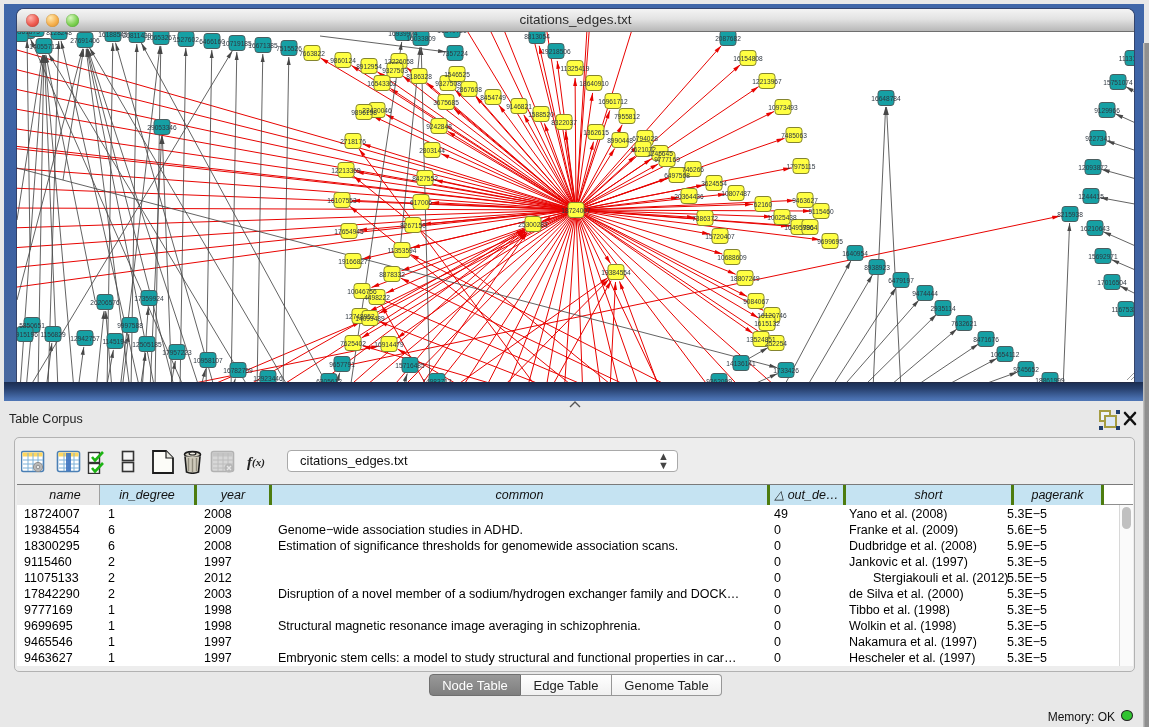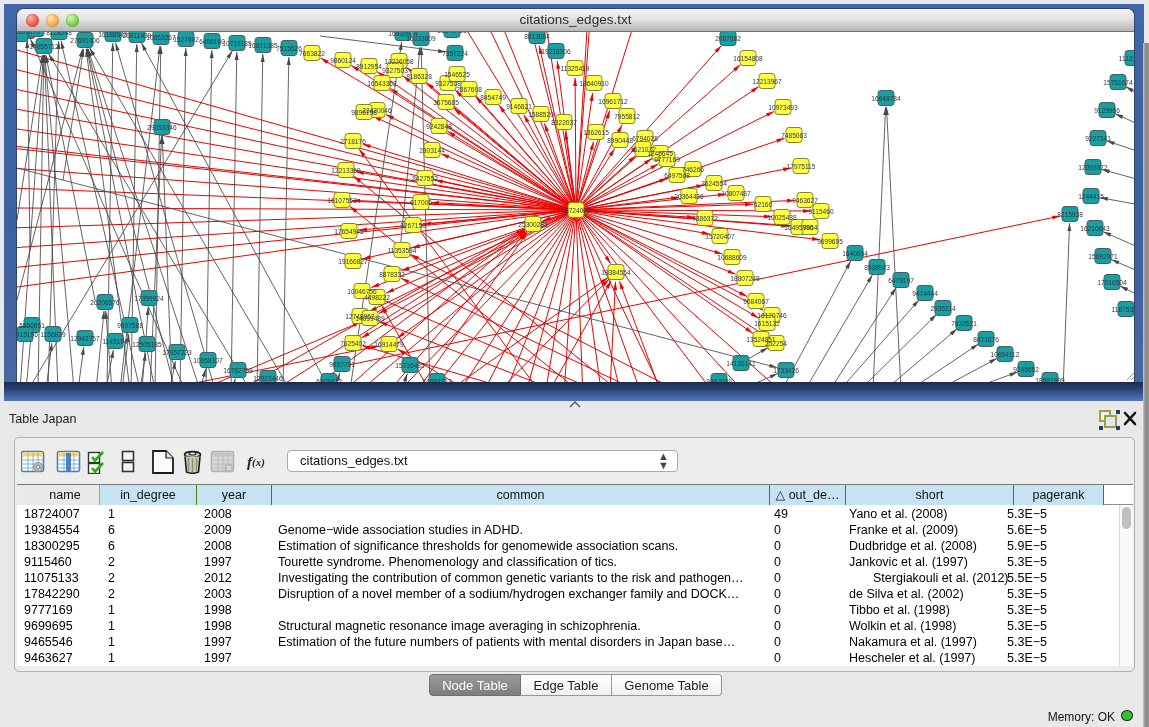--- a/index.html
+++ b/index.html
@@ -19,22 +19,22 @@
 
 #tphead { position:absolute; left:0px; top:401px; width:1149px; height:36px; background:#e8e8e8; }
 #tphead .lbl { position:absolute; left:9px; top:11px; font-size:12.5px; color:#222; }
 #subpanel { position:absolute; left:14px; top:437px; width:1121px; height:235px;
   background:#ededed; border:1px solid #b2b2b2; border-radius:5px; }
 .combo { position:absolute; left:287px; top:450px; width:391px; height:22px; background:#fff;
   border:1px solid #a9a9a9; border-radius:4px; font-size:13px; color:#111; line-height:20px;
   padding-left:12px; }
 .combo .arr { position:absolute; right:8px; top:1px; font-size:11px; color:#444; line-height:9px; }
 #thead { position:absolute; left:17px; top:484px; width:1116px; height:21px; background:#fff;
-  border-top:1px solid #7a7a7a; border-bottom:1px solid #8f8f8f; font-size:12.5px; color:#111; }
-#thead .hc { position:absolute; top:0; height:20px; background:#c5e3f2; border-right:1px solid #4d7c0f;
+  border-top:1px solid #7a7a7a; border-bottom:1px solid #8f8f8f; font-size:12.5px; color:#111;font-style:italic; }
+#thead .hc { position:absolute; top:0; height:20px; background:#c5e3f2; border-right:3px solid #4d7c0f;
   text-align:center; line-height:20px; }
 .trow { position:absolute; left:0px; width:1119px; height:16px; font-size:12.5px; color:#000; }
 .trow span { position:absolute; top:1px; white-space:nowrap; }
 #tbody { position:absolute; left:17px; top:505px; width:1116px; height:161px; background:#fff; }
 #vsb { position:absolute; left:1119px; top:505px; width:14px; height:161px; background:#fafafa;
   border-left:1px solid #d8d8d8; }
 #vsb .thumb { position:absolute; left:2px; top:2px; width:9px; height:22px; background:#c0c0c0; border-radius:5px; }
 .tabs { position:absolute; top:674px; height:22px; font-size:13px; text-align:center; line-height:21px;
   border:1px solid #979797; background:linear-gradient(180deg,#ffffff,#f0f0f0); color:#222; }
 #tab1 { left:429px; width:92px; border-radius:4px 0 0 4px;
@@ -734,21 +734,21 @@
     <path d="M570 6 L575 1 L580 6" fill="none" stroke="#555" stroke-width="1.4"></path>
     <g transform="translate(1100,10)">
       <rect x="0" y="0" width="10" height="10" fill="#eef3fa" stroke="#a59c42" stroke-width="2"></rect>
       <rect x="5" y="5" width="11" height="11" fill="#dce9f8" stroke="#a59c42" stroke-width="2"></rect>
       <rect x="16" y="-1" width="4" height="4" fill="#1f3d6e"></rect>
       <rect x="-1" y="15" width="4" height="4" fill="#1f3d6e"></rect>
       <rect x="16" y="15" width="4" height="4" fill="#1f3d6e"></rect>
     </g>
     <path d="M1125 12 L1135 23 M1135 12 L1125 23" stroke="#111" stroke-width="2.6" stroke-linecap="round"></path>
   </svg>
-  <div class="lbl">Table Japan</div>
+  <div class="lbl">Table Corpus</div>
 </div>
 <div id="subpanel"></div>
 
 <svg class="ticon" style="left:21px" width="280" height="24">
 
   <g>
    <rect x="0.5" y="1.5" width="22" height="20" rx="2" fill="#fff" stroke="#4a7fb5" stroke-width="1.6"></rect>
    <rect x="1.5" y="2.5" width="20" height="4" fill="#ffd75e"></rect>
    <path d="M2 10 H22 M2 14 H22 M2 18 H22 M7 3 V21 M12 3 V21 M17 3 V21" stroke="#7fb2d9" stroke-width="1"></path>
    <g fill="#b9b9b9" stroke="#8f8f8f" stroke-width="1">
@@ -837,41 +837,39 @@
     <span style="left:204px">2008</span>
 <span style="left:278px">Estimation of significance thresholds for genomewide association scans.</span>
     <span style="left:774px">0</span>
     <span style="left:849px">Dudbridge et al. (2008)</span>
 <span style="left:1007px">5.9E−5</span>
   </div>
 <div class="trow" style="top:554px">
 <span style="left:24px">9115460</span>
     <span style="left:108px">2</span>
     <span style="left:204px">1997</span>
-<span style="left:278px">Tourette syndrome. Phenomenology and classification of tics.</span>
     <span style="left:774px">0</span>
     <span style="left:849px">Jankovic et al. (1997)</span>
 <span style="left:1007px">5.3E−5</span>
   </div>
 <div class="trow" style="top:570px">
 <span style="left:24px">11075133</span>
     <span style="left:108px">2</span>
     <span style="left:204px">2012</span>
-<span style="left:278px">Investigating the contribution of common genetic variants to the risk and pathogen…</span>
     <span style="left:774px">0</span>
     <span style="left:873px">Stergiakouli et al. (2012)</span>
 <span style="left:1007px">5.5E−5</span>
   </div>
 <div class="trow" style="top:586px">
 <span style="left:24px">17842290</span>
     <span style="left:108px">2</span>
     <span style="left:204px">2003</span>
 <span style="left:278px">Disruption of a novel member of a sodium/hydrogen exchanger family and DOCK…</span>
     <span style="left:774px">0</span>
-    <span style="left:849px">de Silva et al. (2002)</span>
+    <span style="left:849px">de Silva et al. (2000)</span>
 <span style="left:1007px">5.3E−5</span>
   </div>
 <div class="trow" style="top:602px">
 <span style="left:24px">9777169</span>
     <span style="left:108px">1</span>
     <span style="left:204px">1998</span>
     <span style="left:774px">0</span>
     <span style="left:849px">Tibbo et al. (1998)</span>
 <span style="left:1007px">5.3E−5</span>
   </div>
@@ -881,29 +879,29 @@
     <span style="left:204px">1998</span>
 <span style="left:278px">Structural magnetic resonance image averaging in schizophrenia.</span>
     <span style="left:774px">0</span>
     <span style="left:849px">Wolkin et al. (1998)</span>
 <span style="left:1007px">5.3E−5</span>
   </div>
 <div class="trow" style="top:634px">
 <span style="left:24px">9465546</span>
     <span style="left:108px">1</span>
     <span style="left:204px">1997</span>
-<span style="left:278px">Estimation of the future numbers of patients with mental disorders in Japan base…</span>
     <span style="left:774px">0</span>
     <span style="left:849px">Nakamura et al. (1997)</span>
 <span style="left:1007px">5.3E−5</span>
   </div>
 <div class="trow" style="top:650px">
 <span style="left:24px">9463627</span>
     <span style="left:108px">1</span>
     <span style="left:204px">1997</span>
+<span style="left:278px">Embryonic stem cells: a model to study structural and functional properties in car…</span>
     <span style="left:774px">0</span>
     <span style="left:849px">Hescheler et al. (1997)</span>
 <span style="left:1007px">5.3E−5</span>
   </div>
 <div id="vsb">
     <div class="thumb"></div>
   </div>
 
 <div class="tabs" id="tab1">Node Table</div>
 <div class="tabs" id="tab2">Edge Table</div>

